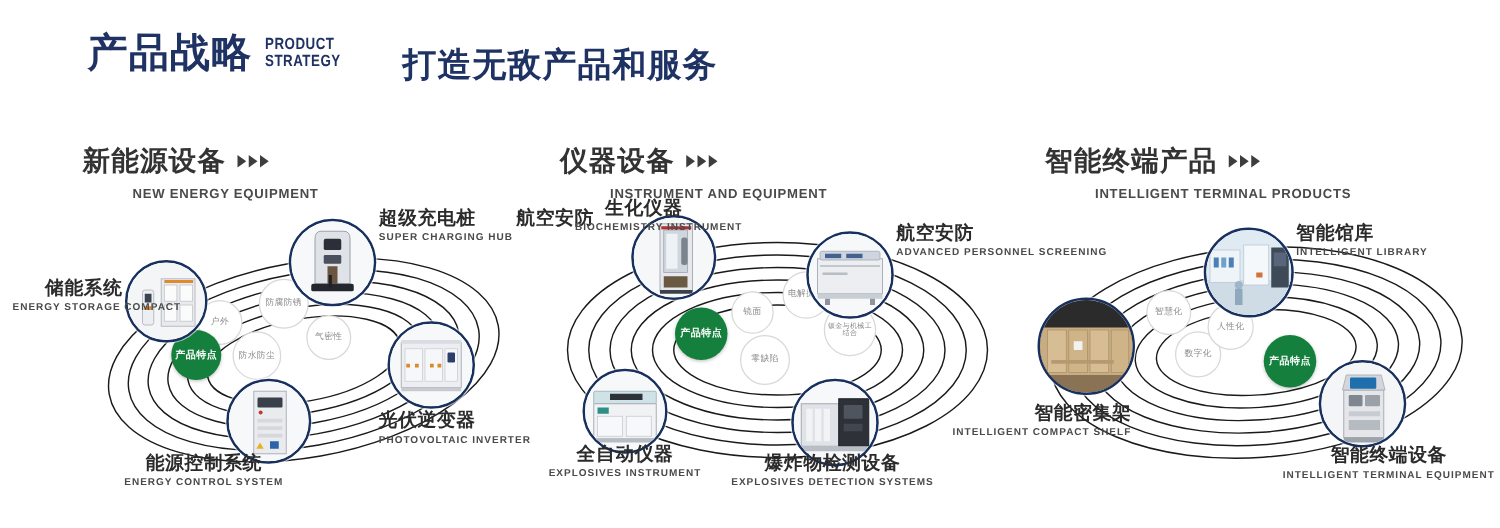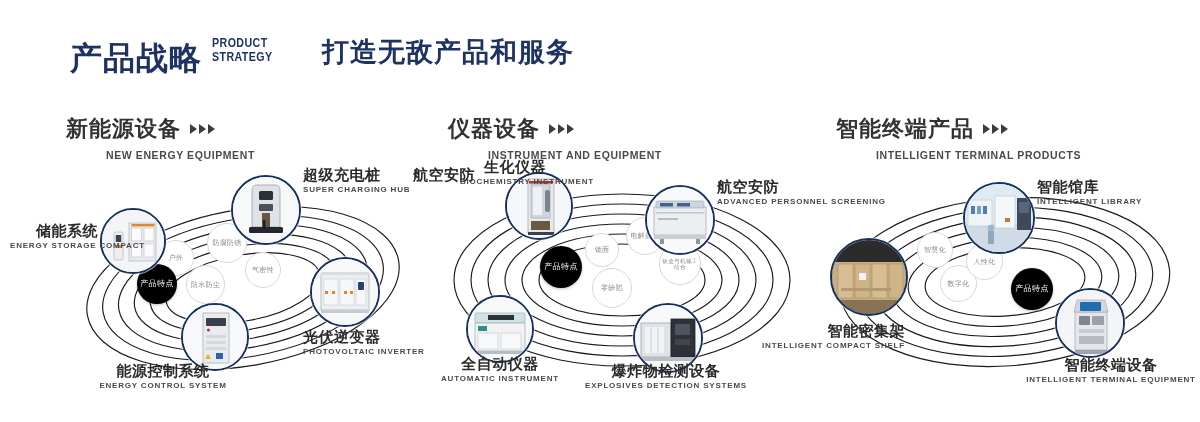--- a/index.html
+++ b/index.html
@@ -7,21 +7,21 @@
     width:1200px;height:422px;background:#ffffff;
     font-family:"Liberation Sans","DejaVu Sans",sans-serif;
     overflow:hidden;position:relative;
   }
   .page{position:relative;width:1200px;height:422px;}
 
   
   .header{position:absolute;left:70px;top:26px;display:flex;align-items:center;}
   .brand-cn{
     font-size:32px;font-weight:700;color:#1f3264;letter-spacing:1px;
-    line-height:1;white-space:nowrap;margin-top:16px;
+    line-height:1;white-space:nowrap;
   }
   .brand-en{
     margin-left:10px;color:#1f3264;font-weight:700;font-size:13px;
     line-height:1.05;letter-spacing:0.5px;transform:scaleX(0.82);
     transform-origin:left center;white-space:nowrap;
   }
   .brand-en div{display:block;}
   .headline{
     position:absolute;left:322px;top:34px;
     font-size:27px;font-weight:700;color:#1f3264;letter-spacing:1px;
@@ -59,21 +59,21 @@
 
   
   .mini{
     position:absolute;border-radius:50%;background:#ffffff;
     border:1px solid #d8d8d8;color:#8c8c8c;
     display:flex;align-items:center;justify-content:center;
     text-align:center;line-height:1.12;font-size:7px;letter-spacing:0.3px;
   }
   .core{
     position:absolute;border-radius:50%;
-    background:#000000;color:#ffffff;font-weight:400;
+    background:#15803d;color:#ffffff;font-weight:700;
     display:flex;align-items:center;justify-content:center;
     text-align:center;line-height:1.15;font-size:8px;letter-spacing:0.4px;
     box-shadow:0 1px 3px rgba(0,0,0,0.25);
   }
 
   
   .cap{position:absolute;white-space:nowrap;}
   .cap .cn{font-size:15px;font-weight:700;color:#2b2b2b;letter-spacing:0.5px;line-height:1.15;}
   .cap .en{font-size:8px;font-weight:700;color:#4a4a4a;letter-spacing:0.8px;line-height:1.25;margin-top:2px;}
   .cap.r{text-align:right;}
@@ -305,21 +305,21 @@
         <rect x="20" y="18" width="26" height="5" fill="#2d3238"></rect>
         <rect x="7" y="26" width="50" height="28" fill="#f0f2f4" stroke="#aab0b7" stroke-width="0.8"></rect>
         <rect x="10" y="29" width="9" height="5" fill="#2e8f88"></rect>
         <rect x="10" y="36" width="20" height="16" fill="#f7f8f9" stroke="#c3c8ce" stroke-width="0.6"></rect>
         <rect x="33" y="36" width="20" height="16" fill="#f7f8f9" stroke="#c3c8ce" stroke-width="0.6"></rect>
         <rect x="7" y="54" width="50" height="3" fill="#b7bcc3"></rect>
       </svg>
     </div>
     <div class="cap c" style="left:-5px;top:195px;width:150px;">
       <div class="cn">全自动仪器</div>
-      <div class="en">AUTOMATIC INSTRUMENT</div>
+      <div class="en">EXPLOSIVES INSTRUMENT</div>
     </div>
   </div>
 
   <div class="cluster" style="left:815px;top:160px;">
     <svg class="rings" viewBox="0 0 400 260">
       <g fill="none" stroke="#1a1a1a" stroke-width="1.15">
         <ellipse cx="190" cy="122" rx="165" ry="84" transform="rotate(-4 190 122)"></ellipse>
         <ellipse cx="190" cy="122" rx="148" ry="74" transform="rotate(-4 190 122)"></ellipse>
         <ellipse cx="190" cy="122" rx="131" ry="64" transform="rotate(-4 190 122)"></ellipse>
         <ellipse cx="190" cy="122" rx="114" ry="54" transform="rotate(-4 190 122)"></ellipse>

